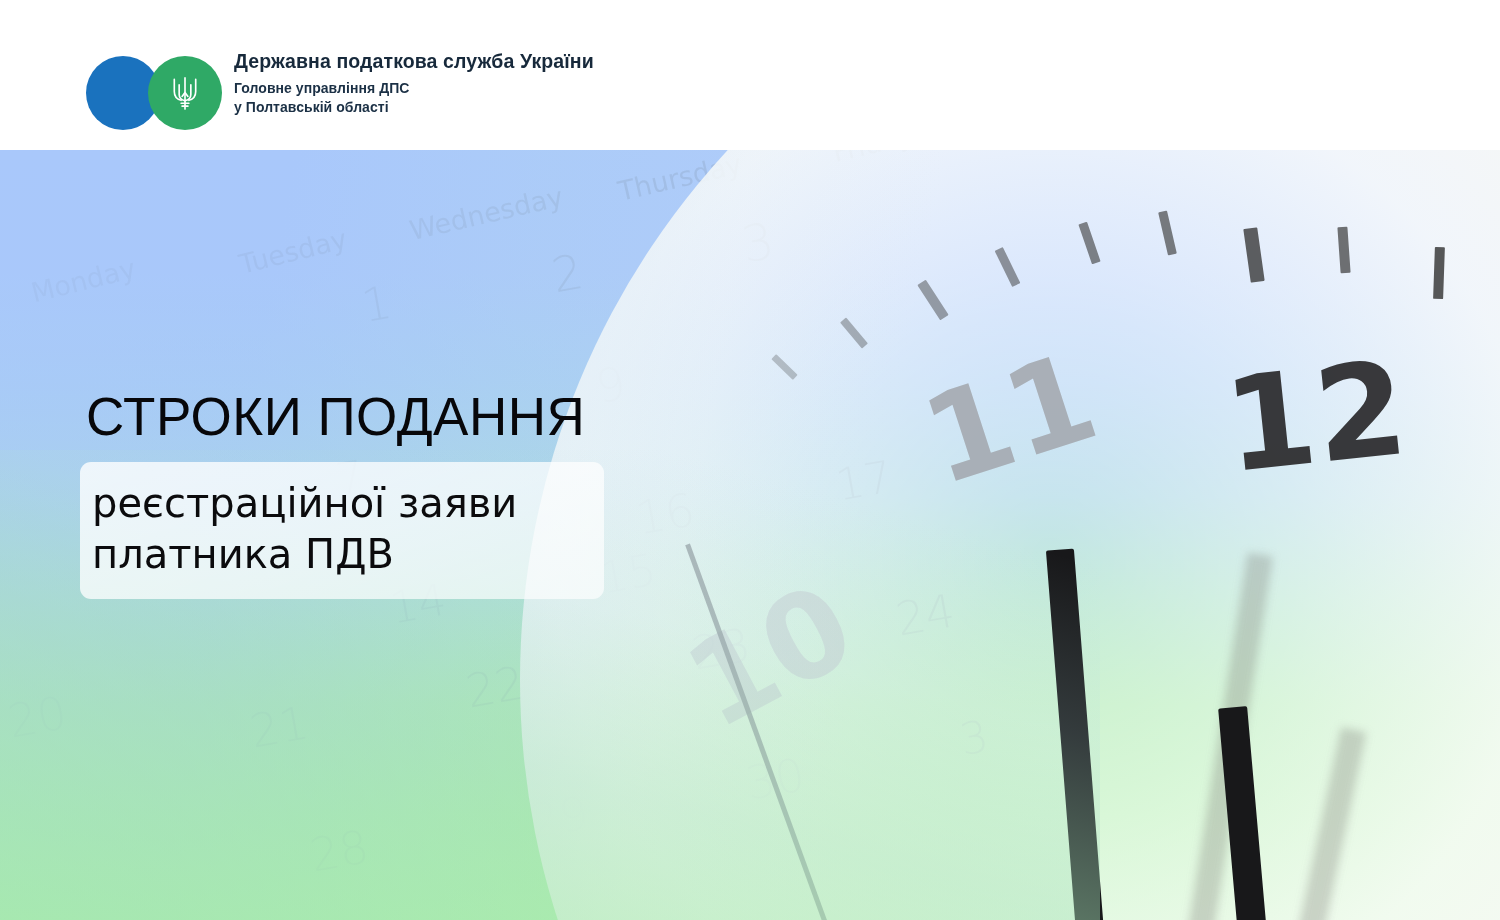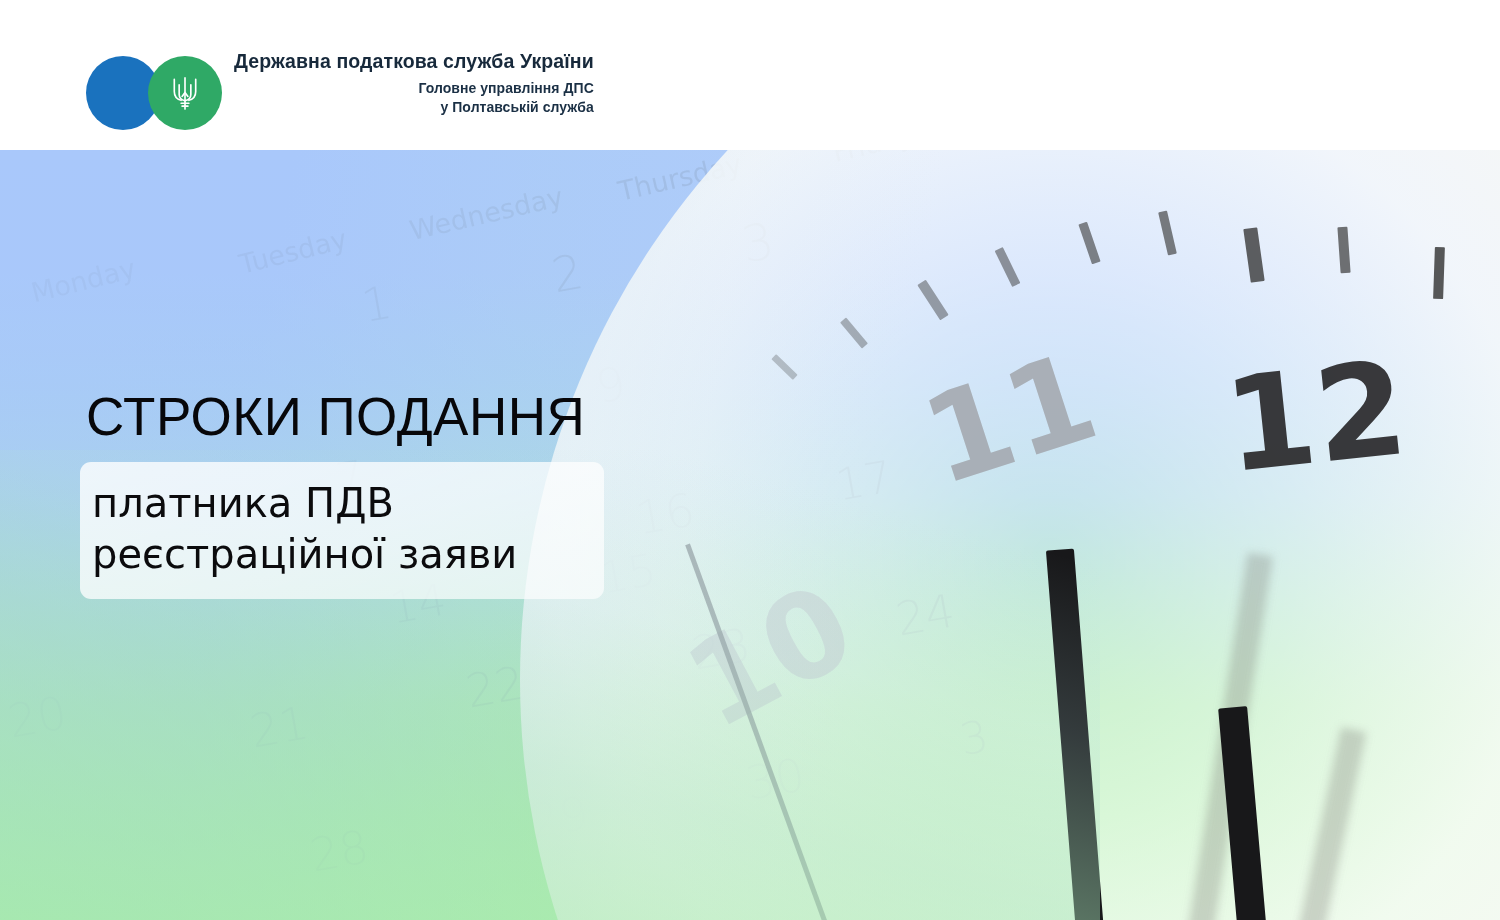--- a/index.html
+++ b/index.html
@@ -35,21 +35,20 @@
     width:74px; height:74px;
     border-radius:50%;
   }
   .logo-circle.blue { left:0; }
   .logo-circle.green { left:62px; display:flex; align-items:center; justify-content:center; }
   .trident { width:30px; height:36px; display:block; }
 
   .org-text {
     position:absolute; left:234px; top:52px;
     line-height:1;
-    text-align:right;
   }
   .org-line-1 {
     font-size:19.5px; font-weight:700; letter-spacing:0.1px;
     color:#17293b; white-space:nowrap;
     margin-bottom:9px;
   }
   .org-line-2, .org-line-3 {
     font-size:14px; font-weight:700; letter-spacing:0.05px;
     color:#1b3045; white-space:nowrap;
   }
@@ -276,22 +275,22 @@
 
     <div class="veil"></div>
     <div class="veil-green"></div>
 
   </div>
 
   <div class="headline">СТРОКИ ПОДАННЯ</div>
 
   <div class="subtitle-box"></div>
   <div class="subtitle-text">
+    <span>реєстраційної заяви</span>
     <span>платника ПДВ</span>
-    <span>реєстраційної заяви</span>
   </div>
 
   <div class="header">
 
     <div class="logo-mark">
       <div class="logo-circle blue" id="logo-blue" style="background: rgb(26, 114, 190);"></div>
       <div class="logo-circle green" id="logo-green" style="background: rgb(47, 169, 102);">
         <svg class="trident" viewBox="0 0 60 74" aria-hidden="true">
           <g fill="none" stroke="#ffffff" stroke-width="3.4" stroke-linecap="round" stroke-linejoin="round">
             <path d="M8 9 L8 34 C8 44 14 50 22 52"></path>
@@ -302,18 +301,18 @@
             <path d="M24 64 L36 64"></path>
             <path d="M30 36 L24 44 M30 36 L36 44"></path>
           </g>
         </svg>
       </div>
     </div>
 
     <div class="org-text">
       <div class="org-line-1">Державна податкова служба України</div>
       <div class="org-line-2">Головне управління ДПС</div>
-      <div class="org-line-3">у Полтавській служба</div>
+      <div class="org-line-3">у Полтавській області</div>
     </div>
 
   </div>
 
 </div>
 
 </body></html>

